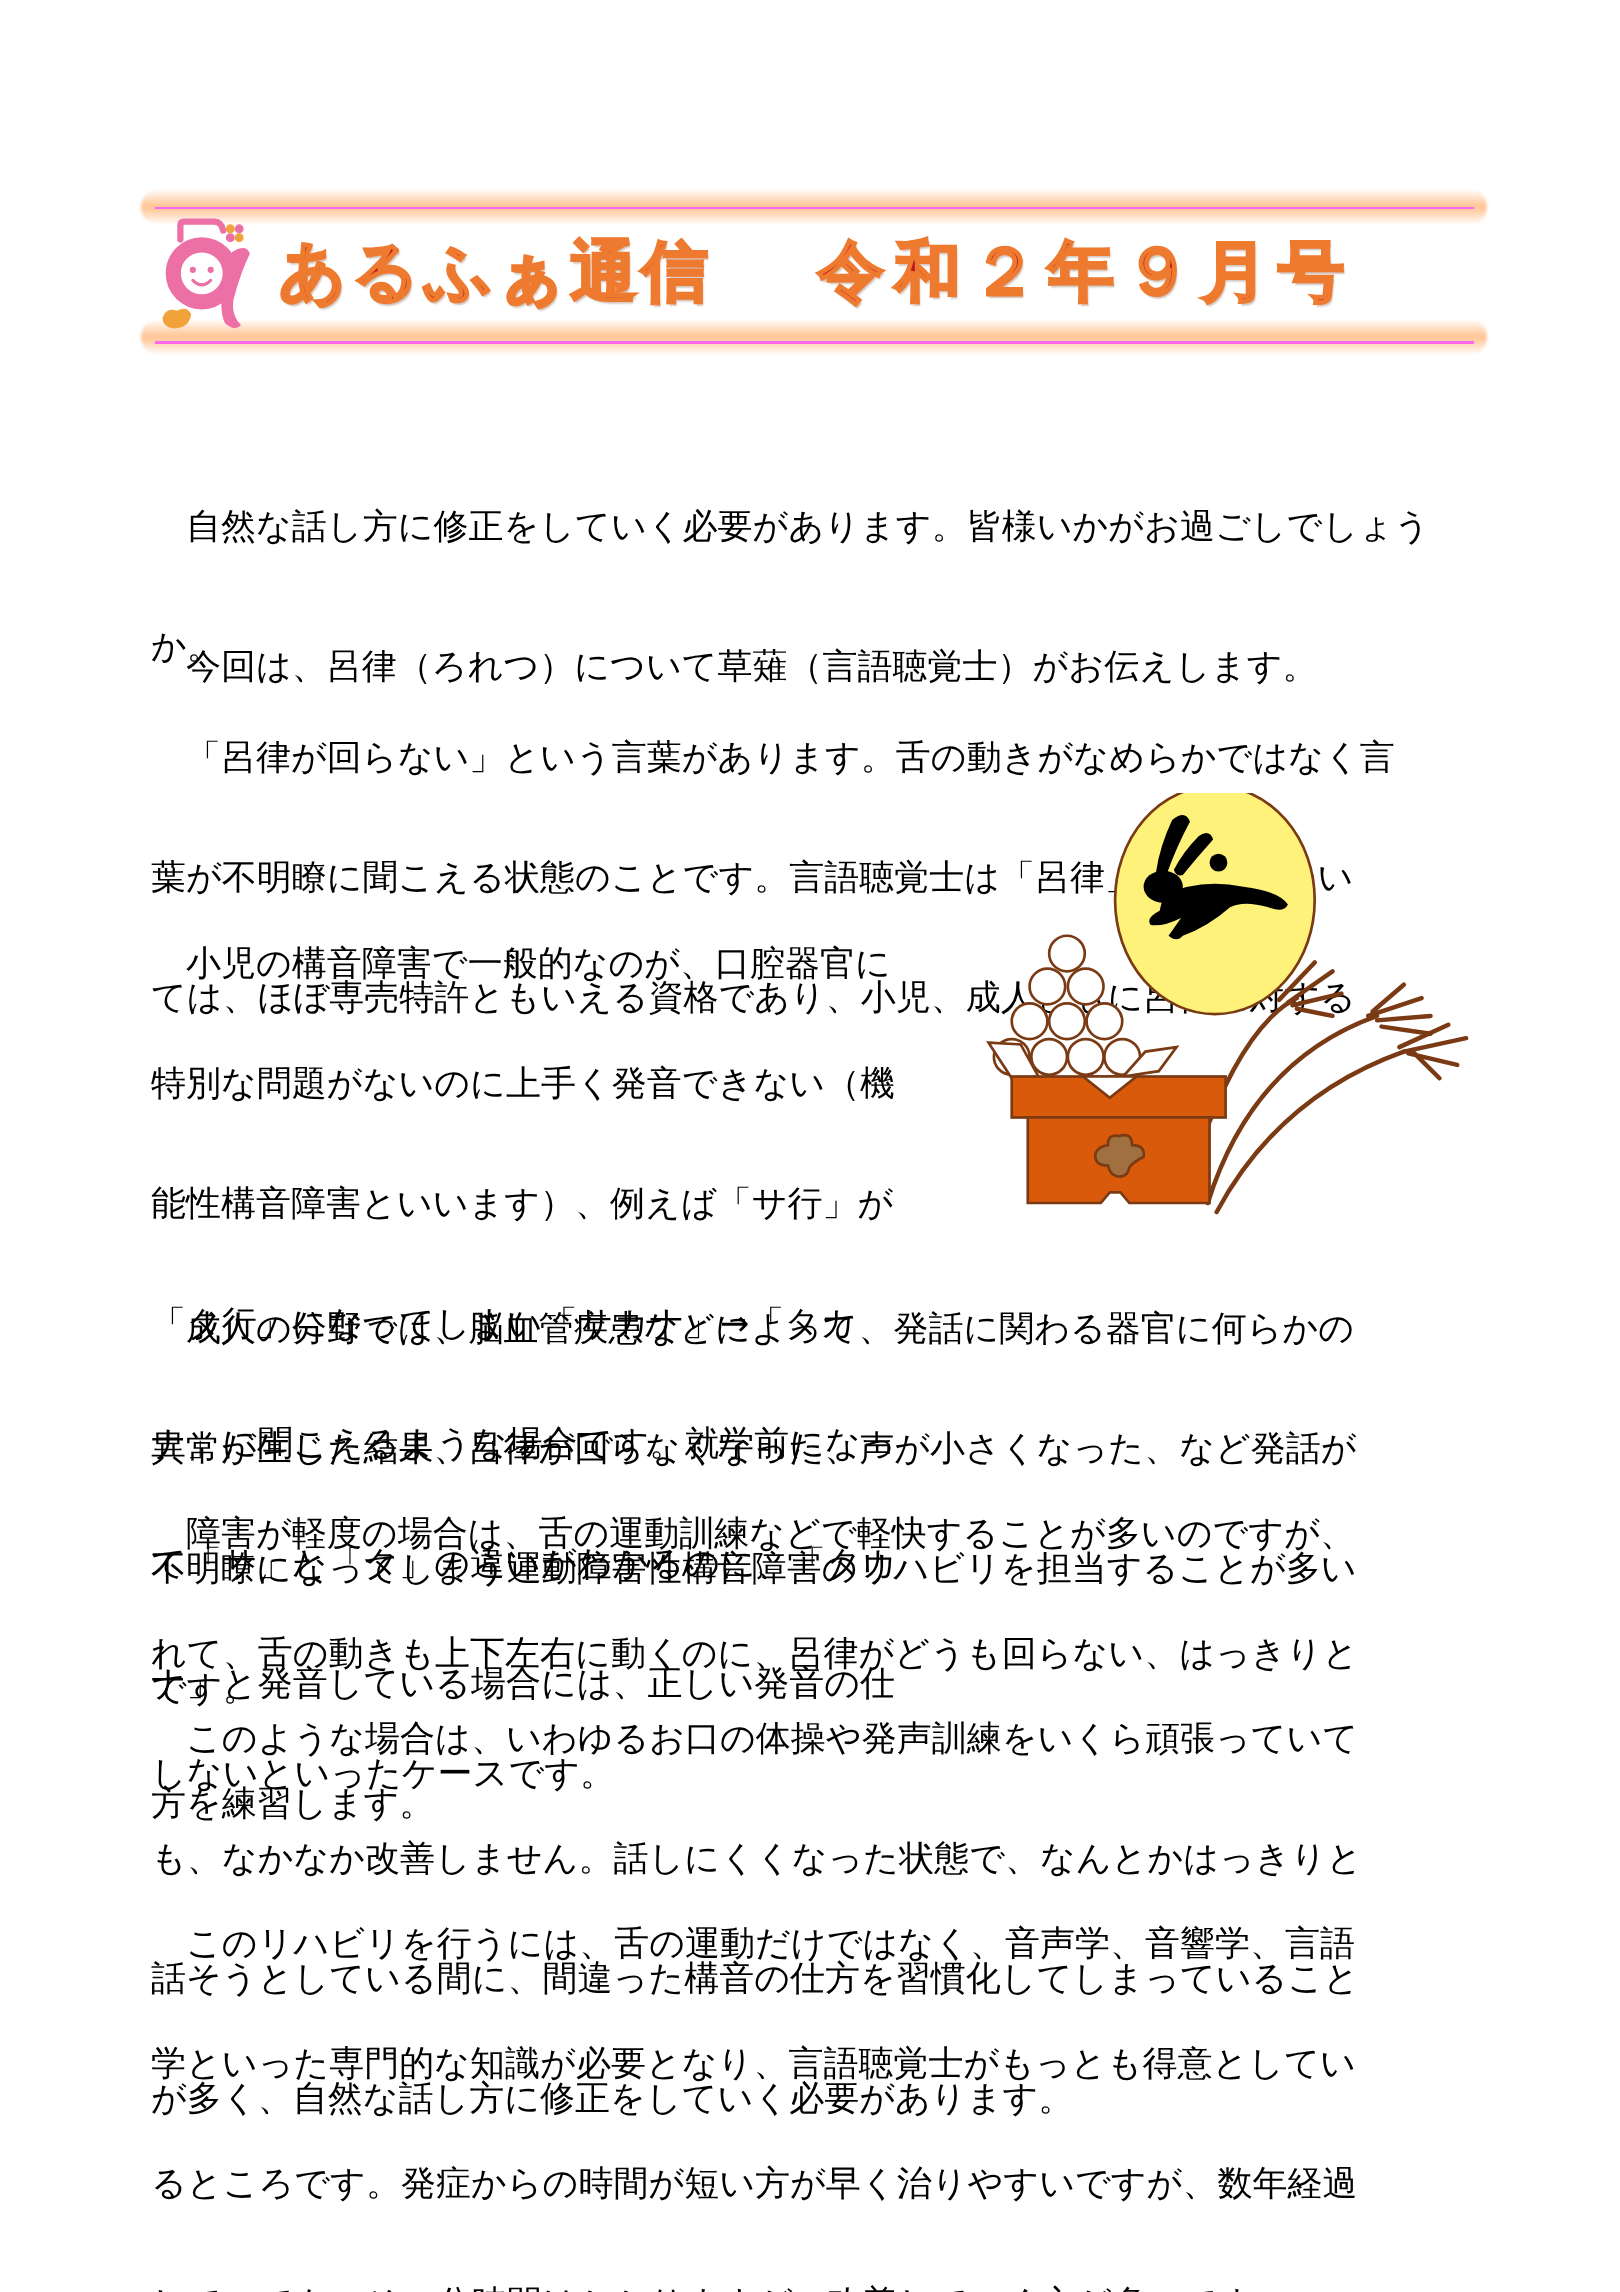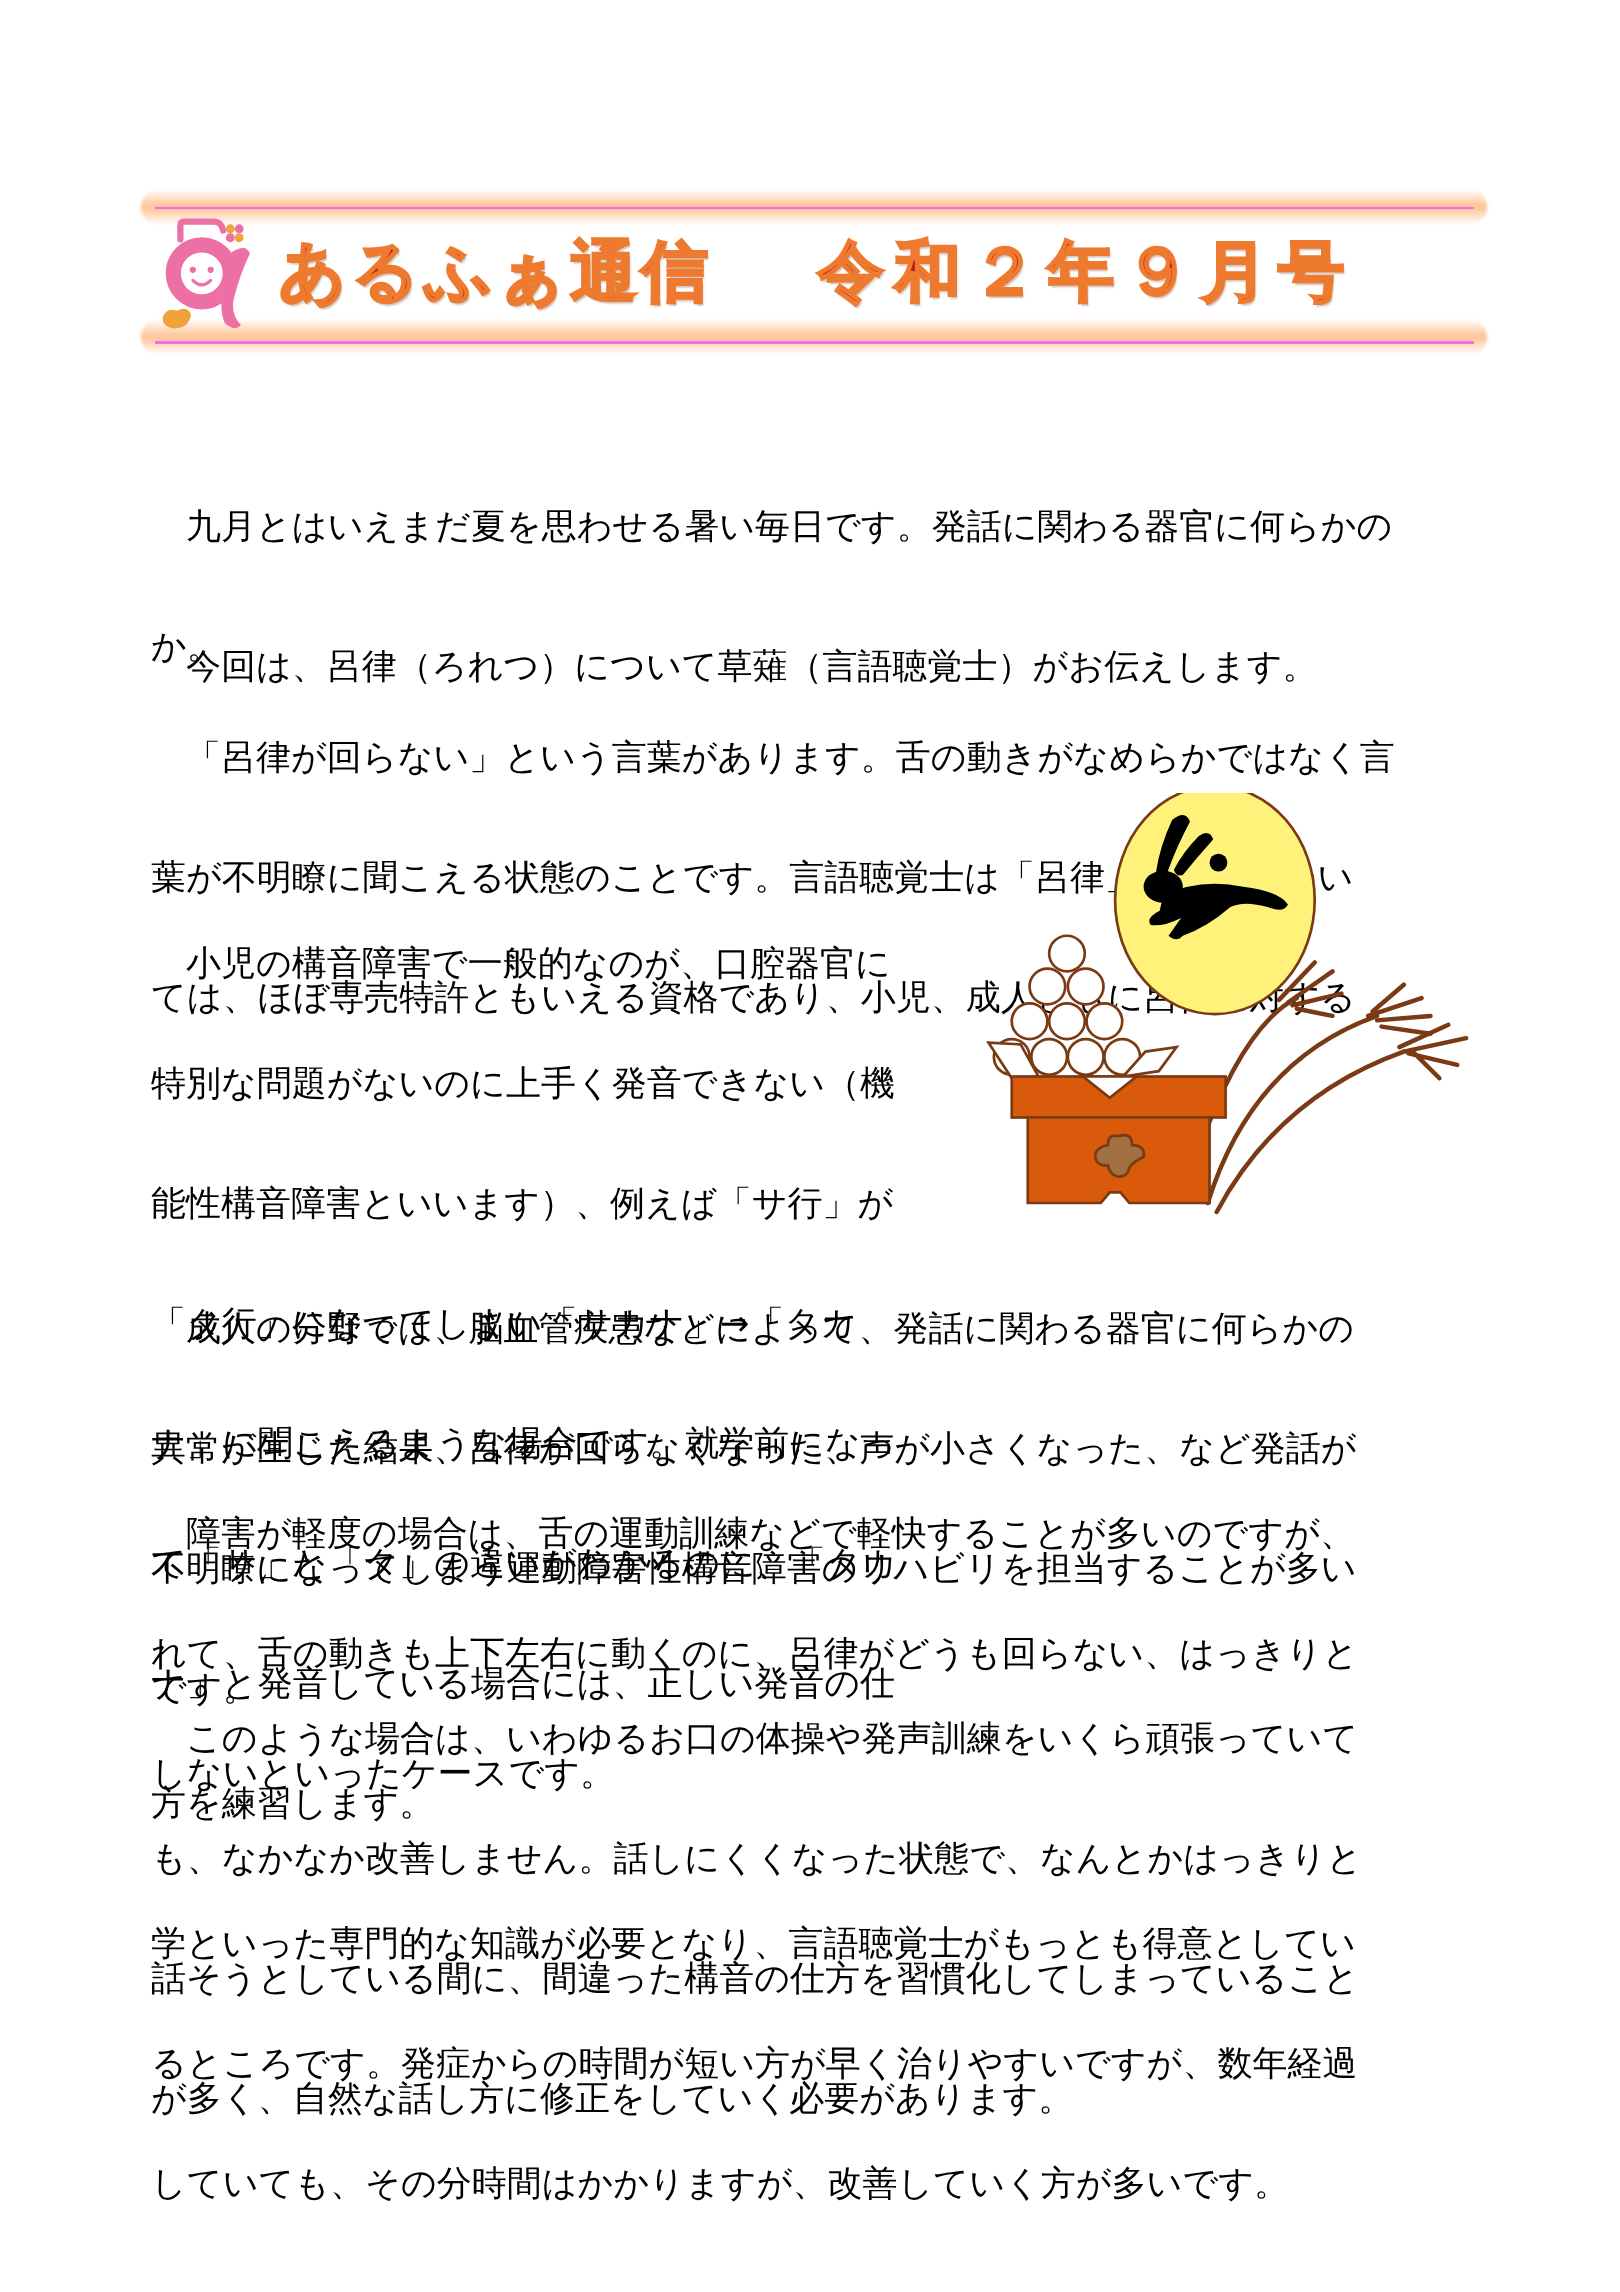--- a/index.html
+++ b/index.html
@@ -55,21 +55,21 @@
     <circle cx="58" cy="58" r="3.5" fill="#ec6fa6"></circle>
     <path d="M38 70 Q48 80 58 70" fill="none" stroke="#ec6fa6" stroke-width="3.5" stroke-linecap="round"></path>
     <path d="M4 112 Q8 100 20 104 Q32 98 36 108 Q34 124 16 124 Q4 122 4 112 Z" fill="#f2a23a"></path>
   </svg>
 
   <div class="title main">あるふぁ通信</div>
   <div class="title issue">令和２年９月号</div>
 </div>
 
 <div class="para" style="top:426px;">
-  <span class="line">　九月とはいえまだ夏を思わせる暑い毎日です。発話に関わる器官に何らかの</span>
+  <span class="line">　自然な話し方に修正をしていく必要があります。皆様いかがお過ごしでしょう</span>
   <span class="line">か。</span>
 </div>
 
 <div class="para" style="top:566px;">
   <span class="line">　今回は、呂律（ろれつ）について草薙（言語聴覚士）がお伝えします。</span>
 </div>
 
 <div class="para" style="top:658px;font-family:Liberation Serif, serif;">
   <span class="line">　「呂律が回らない」という言葉があります。舌の動きがなめらかではなく言</span>
   <span class="line">葉が不明瞭に聞こえる状態のことです。言語聴覚士は「呂律」の改善につい</span>
@@ -101,20 +101,21 @@
 </div>
 
 <div class="para" style="top:1638px;">
   <span class="line">　このような場合は、いわゆるお口の体操や発声訓練をいくら頑張っていて</span>
   <span class="line">も、なかなか改善しません。話しにくくなった状態で、なんとかはっきりと</span>
   <span class="line">話そうとしている間に、間違った構音の仕方を習慣化してしまっていること</span>
   <span class="line">が多く、自然な話し方に修正をしていく必要があります。</span>
 </div>
 
 <div class="para" style="top:1843px;">
+  <span class="line">　このリハビリを行うには、舌の運動だけではなく、音声学、音響学、言語</span>
   <span class="line">学といった専門的な知識が必要となり、言語聴覚士がもっとも得意としてい</span>
   <span class="line">るところです。発症からの時間が短い方が早く治りやすいですが、数年経過</span>
   <span class="line">していても、その分時間はかかりますが、改善していく方が多いです。</span>
   
 </div>
 
 <svg class="illust" viewBox="0 0 560 480">
 
   <g fill="none" stroke="#7a3a14" stroke-width="5" stroke-linecap="round">
     <path d="M250 460 Q300 300 440 250"></path>

